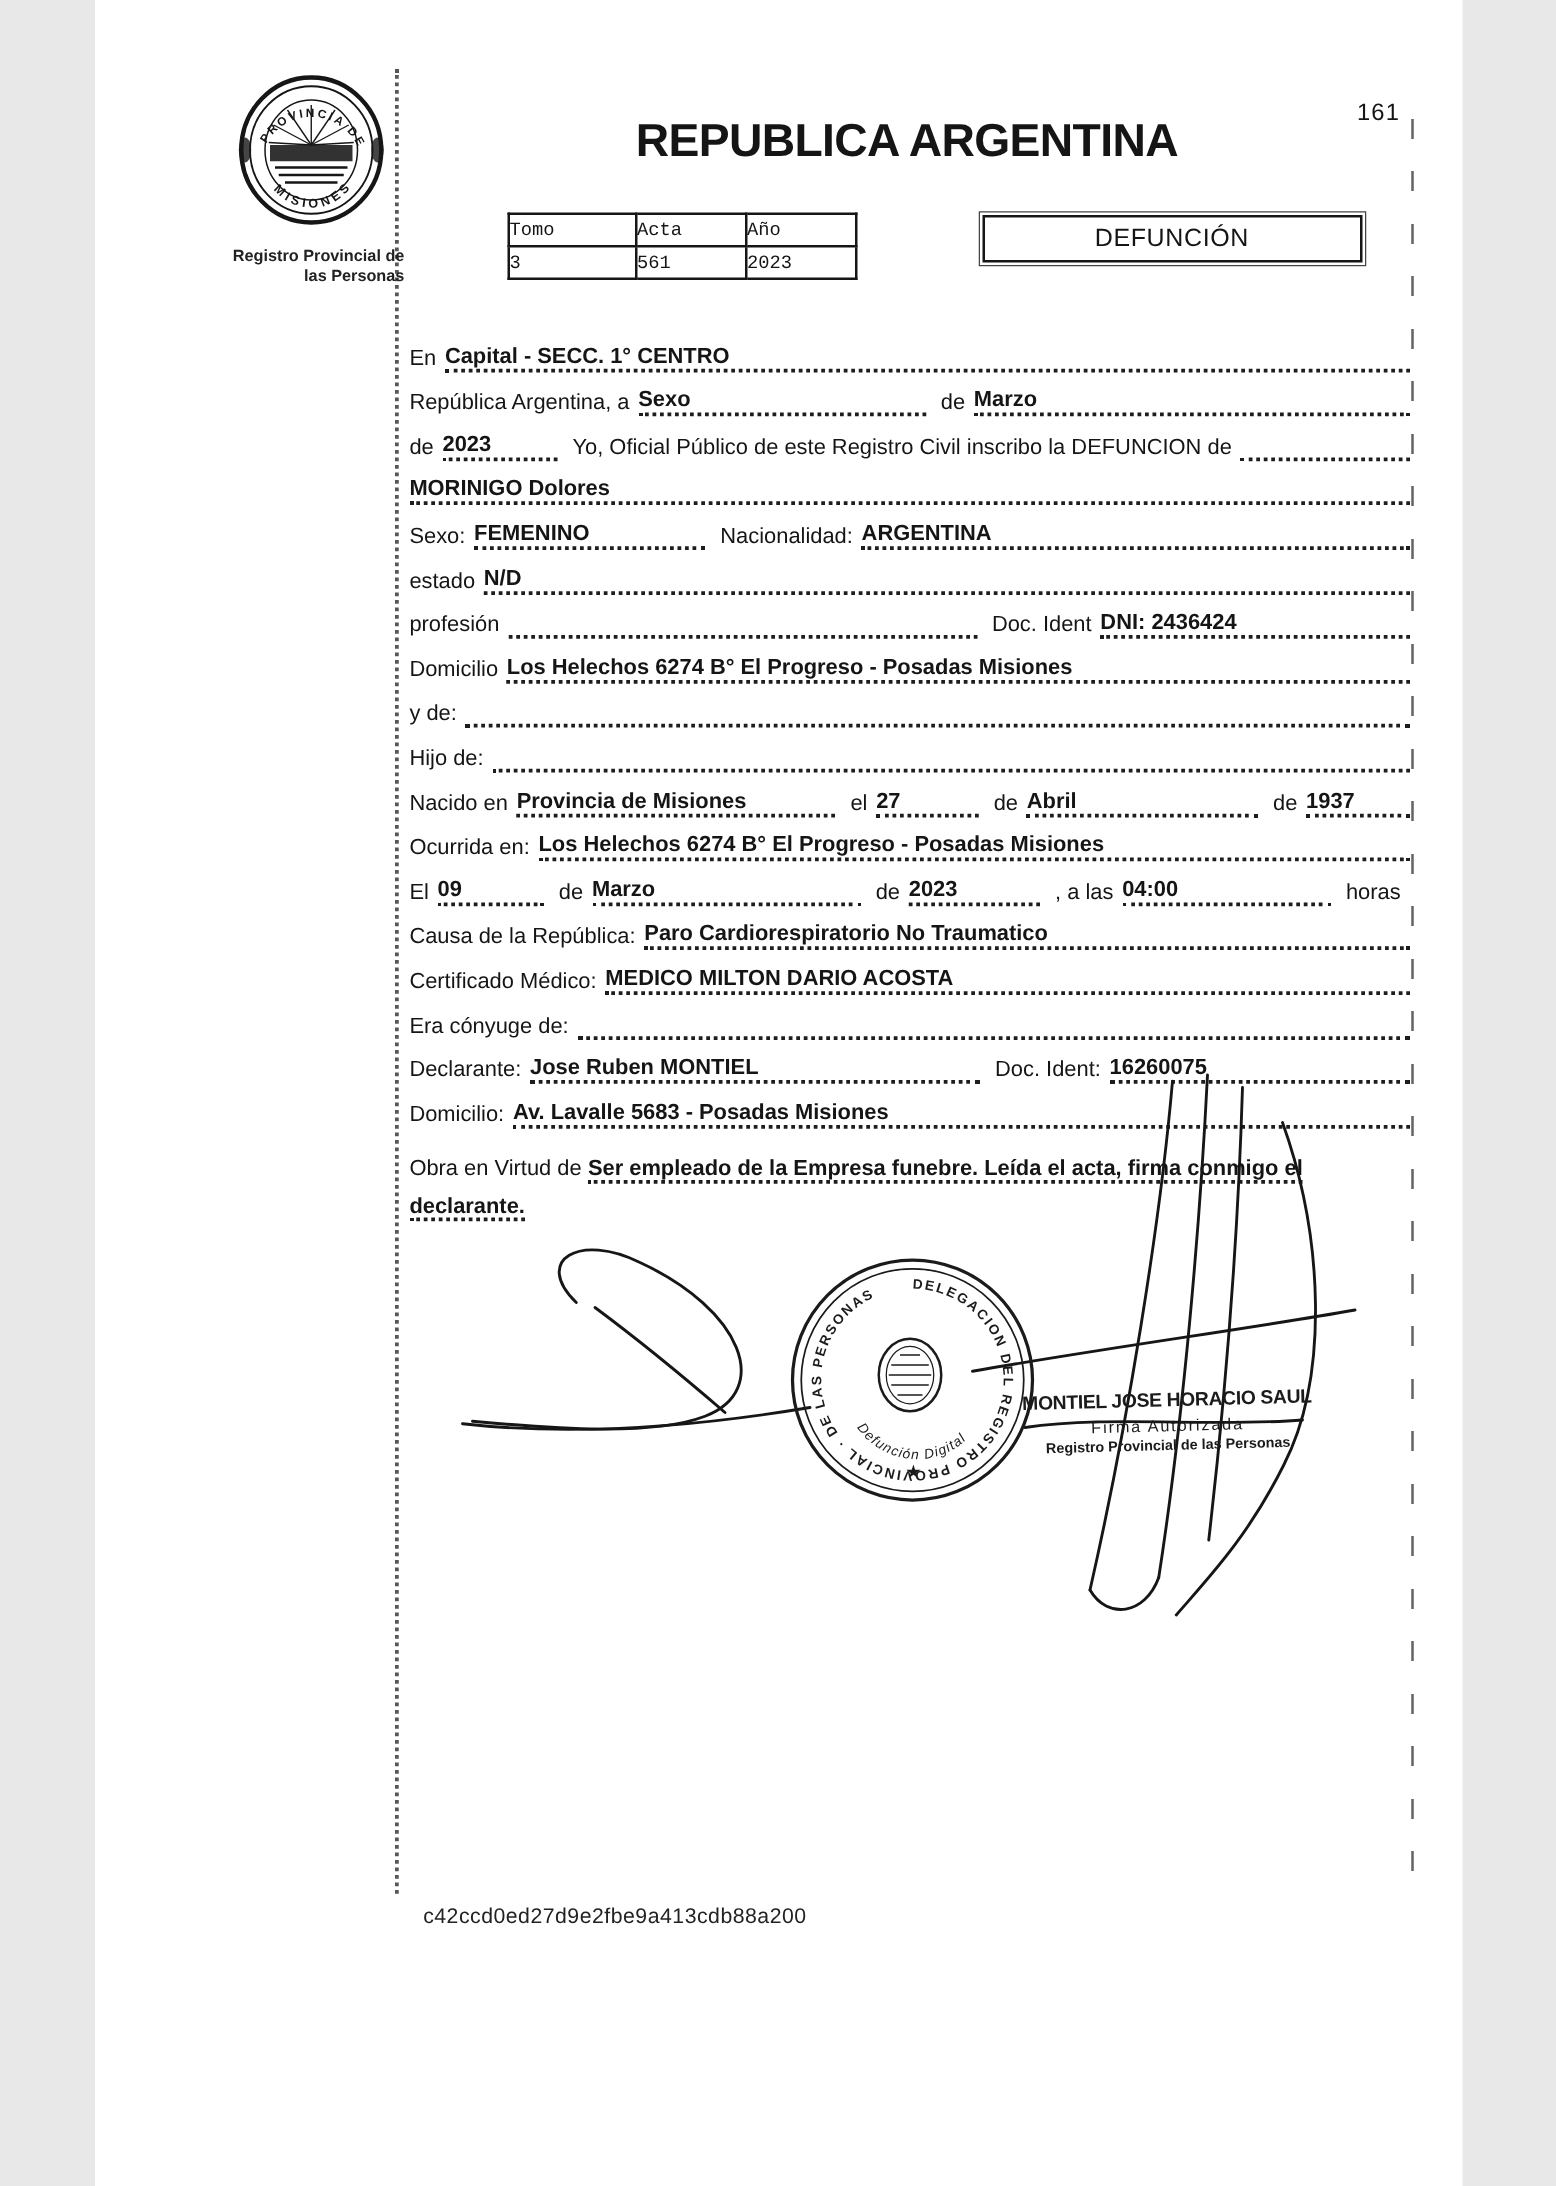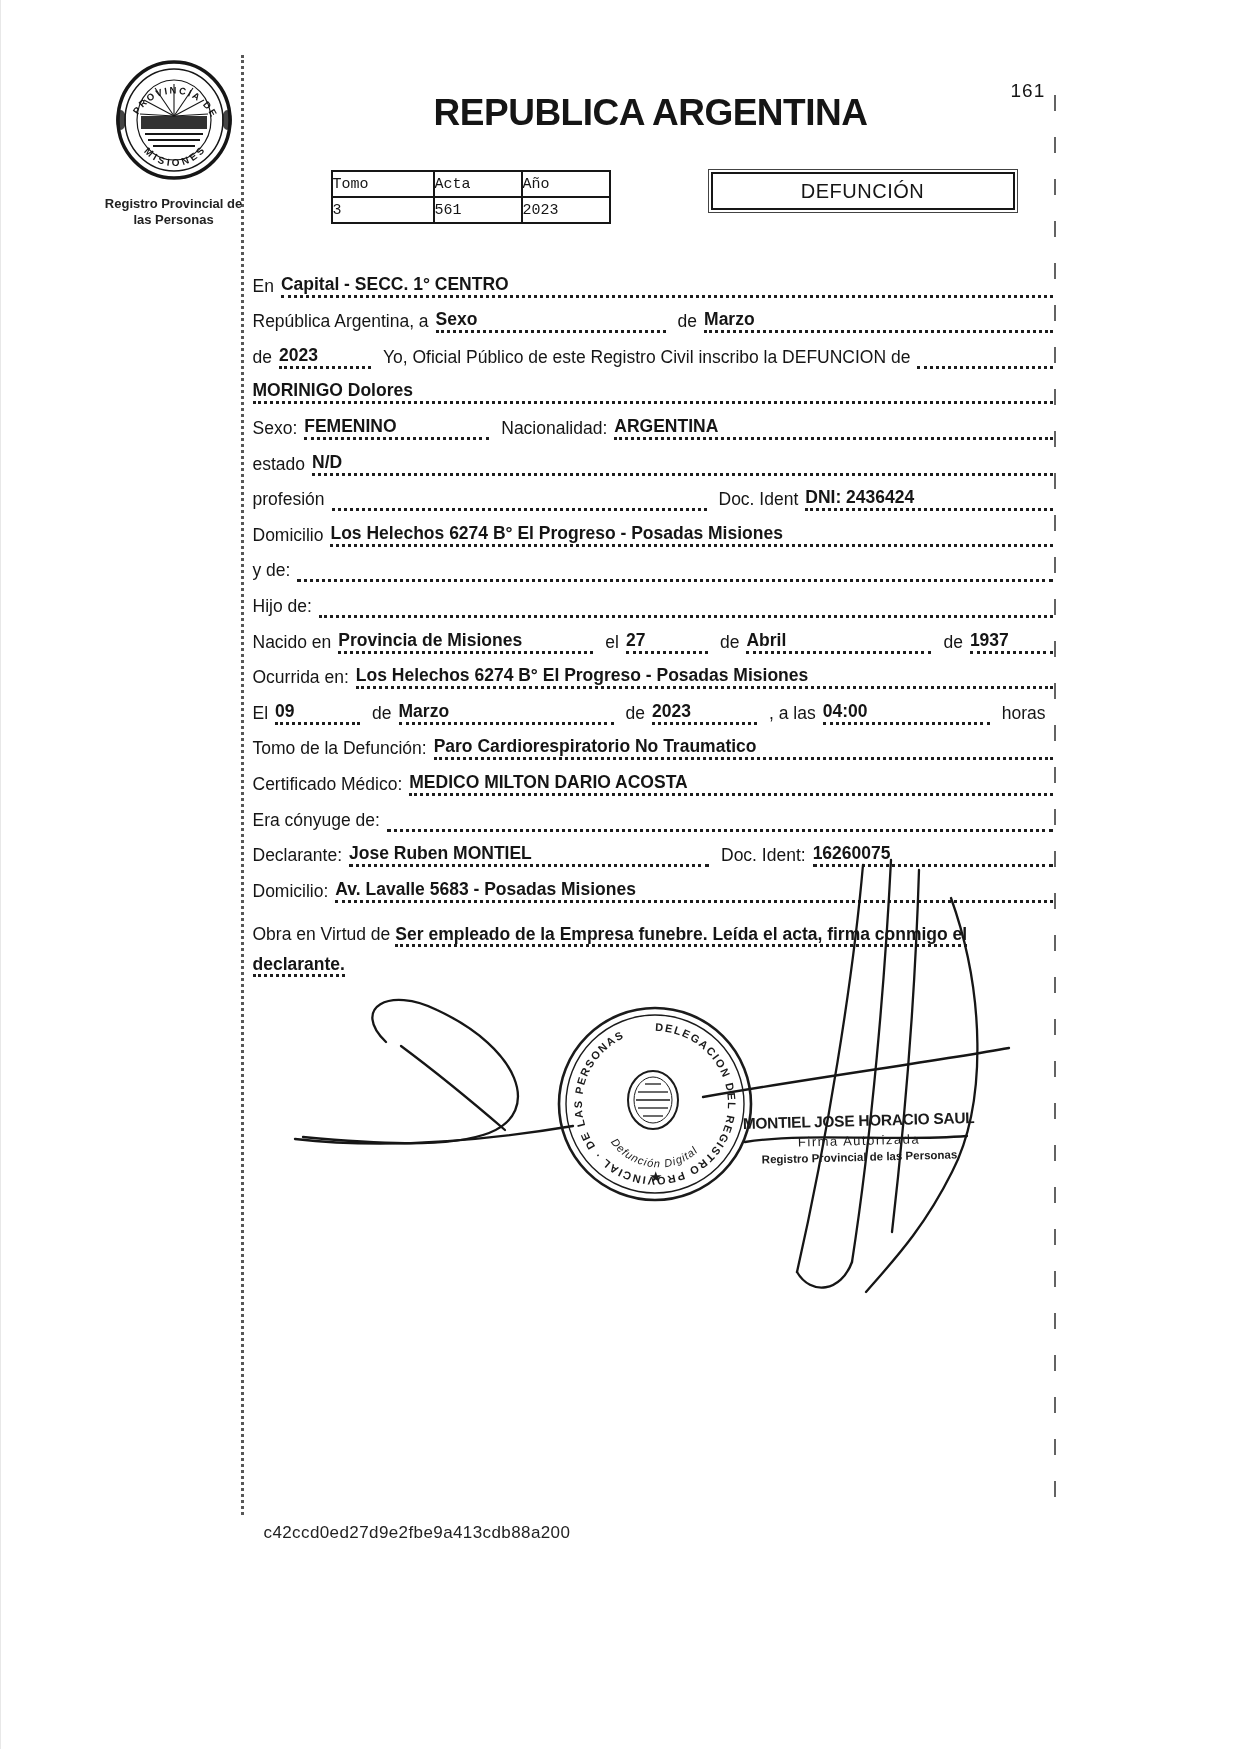--- a/index.html
+++ b/index.html
@@ -1,29 +1,29 @@
 <!DOCTYPE html>
 <html><head>
 <meta charset="utf-8">
 <style>
   html,body{margin:0;padding:0;background:#e8e8e8;}
   .page{
-    position:relative;width:1244px;height:1749px;background:#ffffff;
+    position:relative;width:1094px;height:1749px;background:#ffffff;
     margin:0 auto;font-family:"Liberation Sans",sans-serif;color:#151515;
     overflow:hidden;
   }
   
   .vline-left{position:absolute;left:240px;top:55px;height:1460px;width:0;
     border-left:3px dotted #3a3a3a;opacity:.85;}
   .vline-right{position:absolute;left:1053px;top:95px;height:1408px;width:2px;
     background:repeating-linear-gradient(to bottom,#3c3c3c 0 16px,transparent 16px 42px);opacity:.8;}
   .page-number{position:absolute;left:1010px;top:80px;font-size:19px;letter-spacing:1px;}
   
   .letterhead{position:absolute;left:98px;top:58px;width:150px;text-align:center;}
-  .org-name{margin-top:6px;font-size:13px;line-height:1.25;font-weight:bold;color:#222;}
+  .org-name{margin-top:6px;font-size:13px;line-height:1.25;font-weight:bold;color:#222;text-align:right;}
   .doc-title{position:absolute;left:250px;top:92px;width:800px;text-align:center;
     font-size:37px;font-weight:bold;letter-spacing:-.5px;}
   
   .rec-table{position:absolute;left:330px;top:170px;border-collapse:collapse;}
   .rec-table td{border:2px solid #161616;text-align:left;font-size:15px;
     height:24px;padding:0;font-family:Liberation Mono, monospace;}
   .rec-table td.c0{width:100px}.rec-table td.c1{width:86px}.rec-table td.c2{width:86px}
   .type-box{position:absolute;left:710px;top:172px;width:300px;height:34px;
     border:2px solid #161616;outline:1px solid #444;outline-offset:2px;
     text-align:center;line-height:34px;font-size:20px;letter-spacing:.5px;}
@@ -198,21 +198,21 @@
       <span class="lbl mid">de</span>
       <span class="seg" style="width:215px">Marzo</span>
       <span class="lbl mid">de</span>
       <span class="seg" style="width:105px">2023</span>
       <span class="lbl mid">, a las</span>
       <span class="seg grow">04:00</span>
       <span class="lbl mid">horas</span>
     </div>
 
     <div class="row">
-      <span class="lbl">Tomo de la Defunción:</span>
+      <span class="lbl">Causa de la República:</span>
       <span class="seg grow">Paro Cardiorespiratorio No Traumatico</span>
     </div>
 
     <div class="row">
       <span class="lbl">Certificado Médico:</span>
       <span class="seg grow">MEDICO MILTON DARIO ACOSTA</span>
     </div>
 
     <div class="row">
       <span class="lbl">Era cónyuge de:</span>

